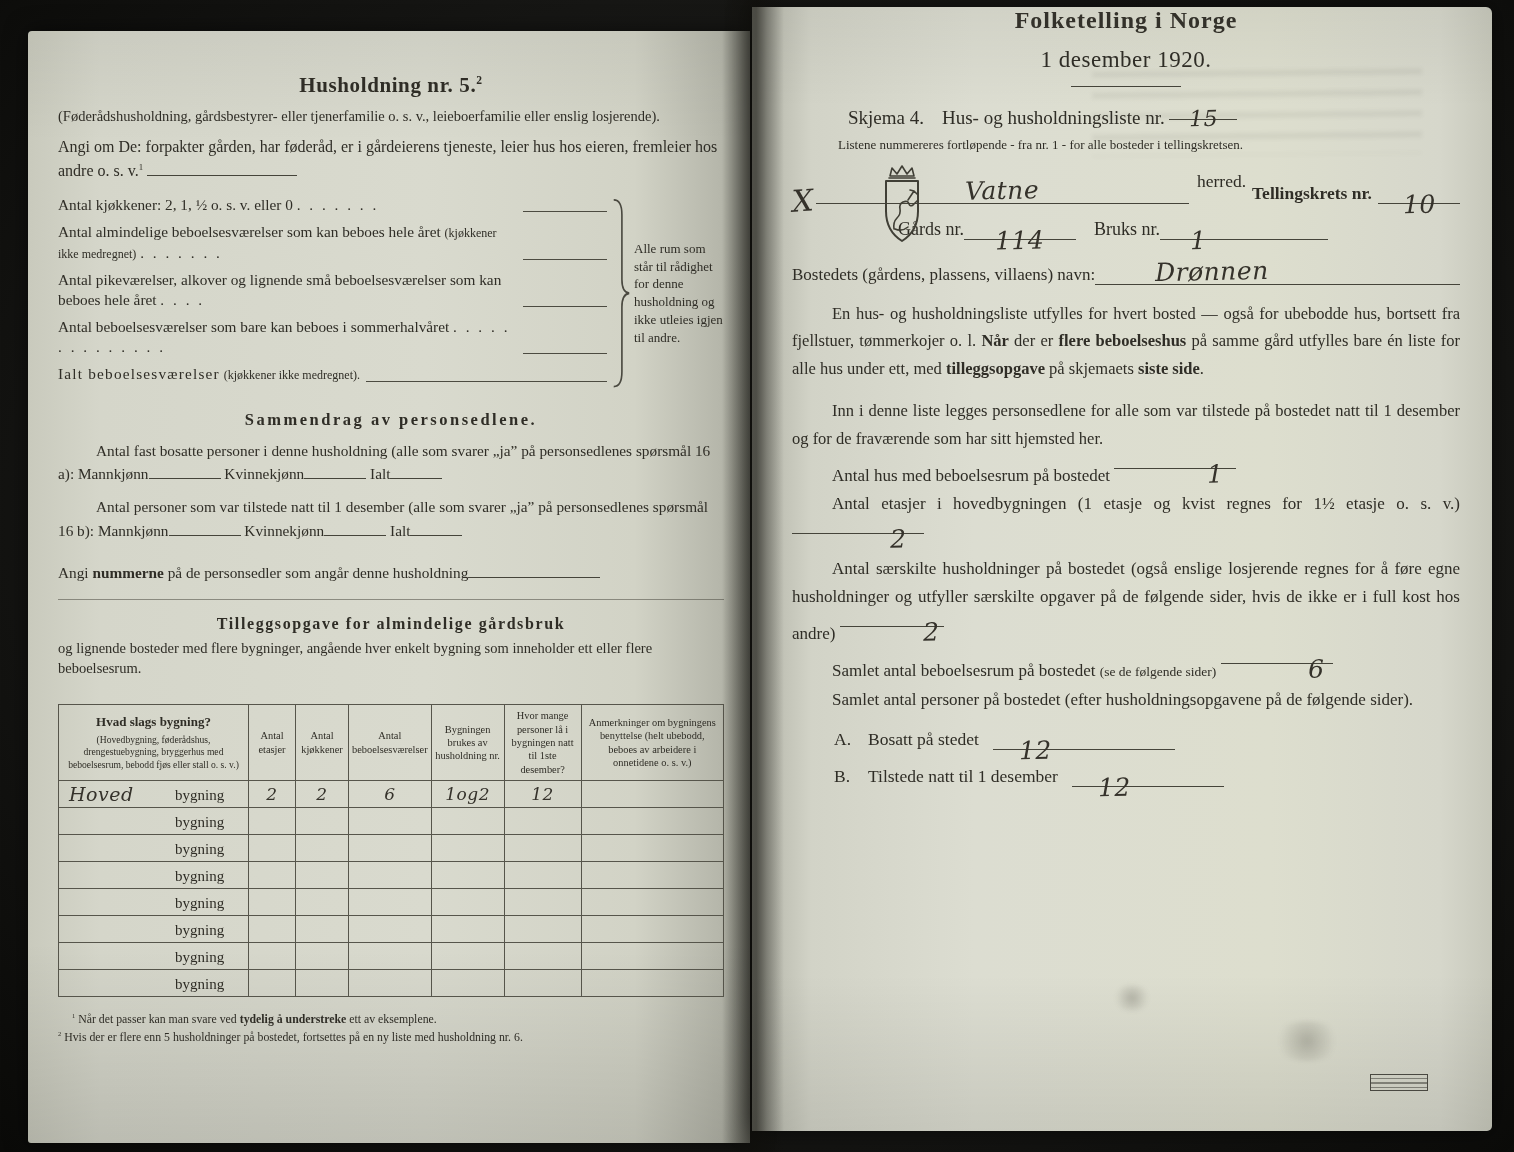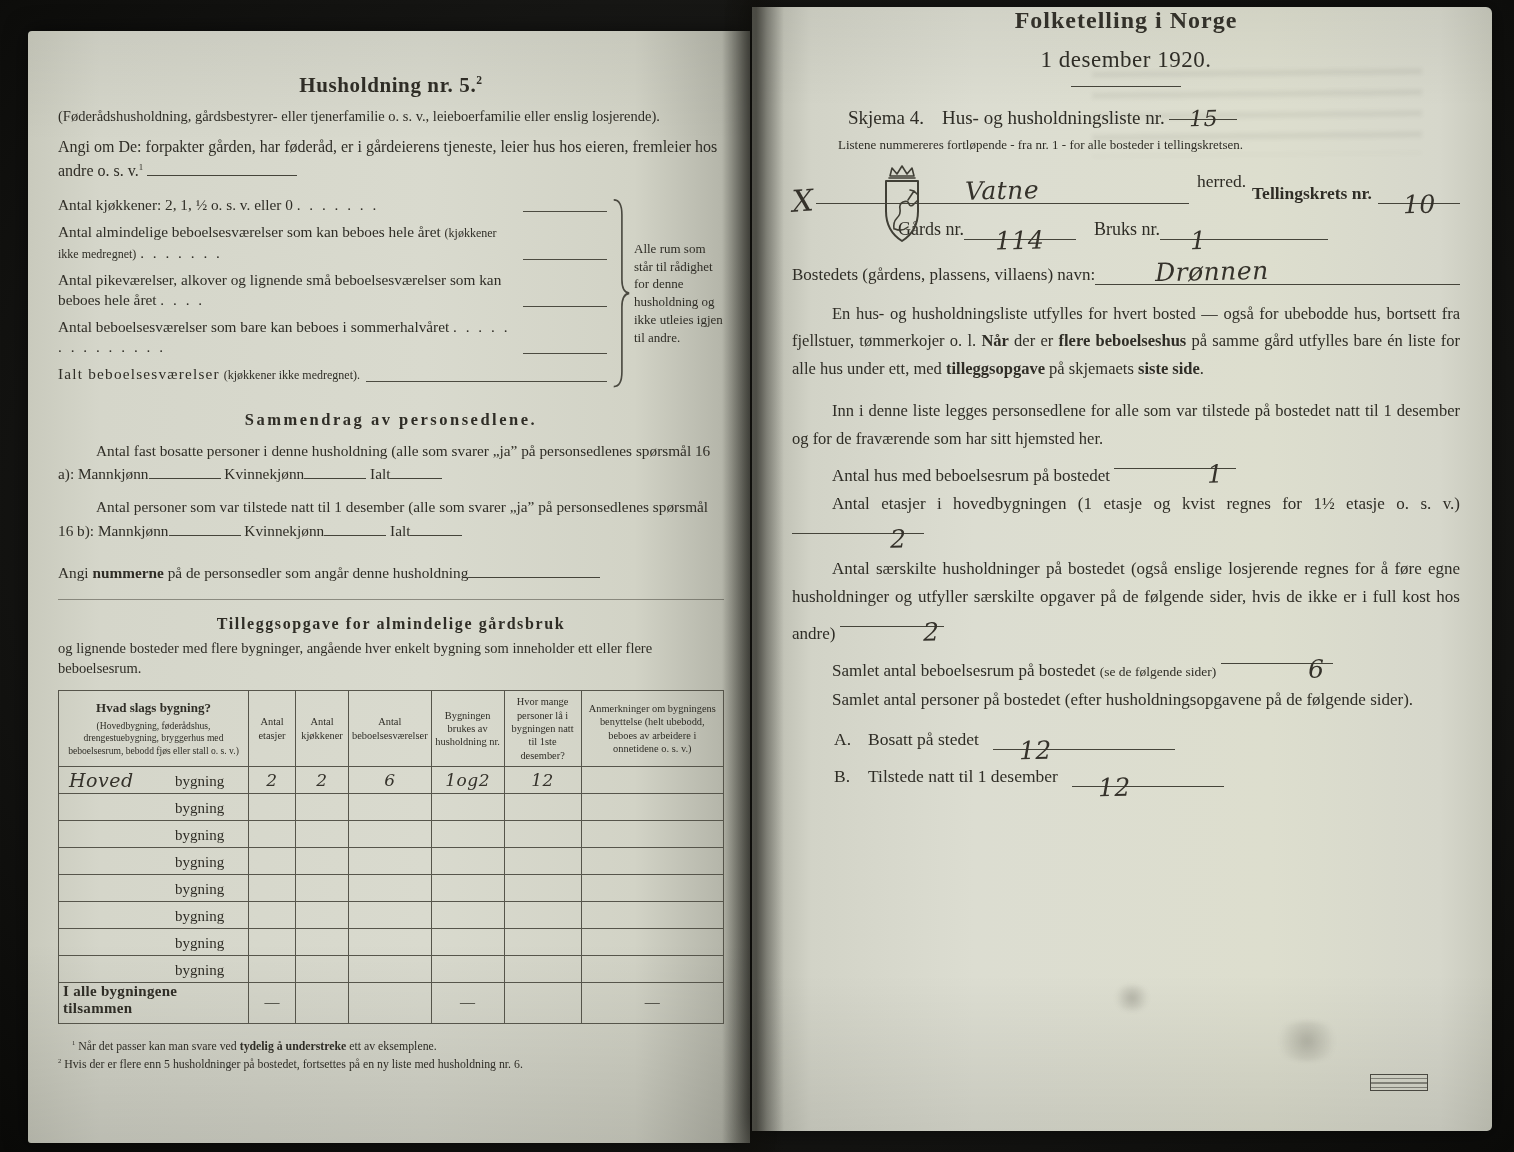--- a/index.html
+++ b/index.html
@@ -45,21 +45,21 @@
 
   .sum-head { margin-top:18px; text-align:center; font-weight:bold; font-size:16.5px; letter-spacing:2.5px; }
   .sum-p { margin-top:9px; font-size:15.3px; line-height:1.55; text-indent:38px; }
   .w72{width:72px} .w62{width:62px} .w52{width:52px} .w132{width:132px}
   .sum-p3 { margin-top:20px; font-size:15.3px; }
   .rule-line { height:16px; border-bottom:1px solid rgba(76,75,65,.55); margin:2px 0 0; }
 
   .till-head { margin-top:15px; text-align:center; font-weight:bold; font-size:16px; letter-spacing:1.6px; }
   .till-sub { margin-top:6px; font-size:14.5px; line-height:1.34; }
 
-  table.bld { width:100%; border-collapse:collapse; margin-top:12px; }
+  table.bld { width:100%; border-collapse:collapse; margin-top:26px; }
   .bld th, .bld td { border:1px solid #56554b; }
   .bld thead th { font-size:10.4px; font-weight:normal; line-height:1.28; padding:4px 3px; vertical-align:middle; text-align:center; }
   .h-title { display:block; font-size:13px; font-weight:bold; margin-bottom:3px; }
   .h-note { display:block; font-size:9.6px; line-height:1.3; }
   .bld tbody td { height:27px; font-size:15px; vertical-align:bottom; }
   td.c1 { position:relative; padding:0 0 3px 116px; text-align:left; }
   .row-hand { position:absolute; left:10px; bottom:2px; font-size:19px; }
   .val { text-align:center; vertical-align:middle !important; }
   .val .hand { font-size:17px; }
   .tot-label { font-size:11.6px; font-weight:bold; letter-spacing:.3px; padding:0 0 6px 4px !important; text-align:left; }
@@ -260,29 +260,20 @@
           </tr>
           <tr>
             <td class="c1"><span>bygning</span></td>
             <td class="val"></td>
               <td class="val"></td>
               <td class="val"></td>
               <td class="val"></td>
               <td class="val"></td>
               <td class="val"></td>
           </tr>
-          <tr class="trow-total">
-            <td class="tot-label">I alle bygningene tilsammen</td>
-            <td class="dash">—</td>
-            <td class="dash"></td>
-            <td class="dash"></td>
-            <td class="dash">—</td>
-            <td class="dash"></td>
-            <td class="dash">—</td>
-          </tr>
         </tbody>
       </table>
 
       <div class="fnotes">
         <p><sup>1</sup> <span>Når det passer kan man svare ved </span><b>tydelig å understreke</b><span> ett av eksemplene.</span></p>
         <p><sup>2</sup> <span>Hvis der er flere enn 5 husholdninger på bostedet, fortsettes på en ny liste med husholdning nr. 6.</span></p>
       </div>
     </div>
   </div>
 

